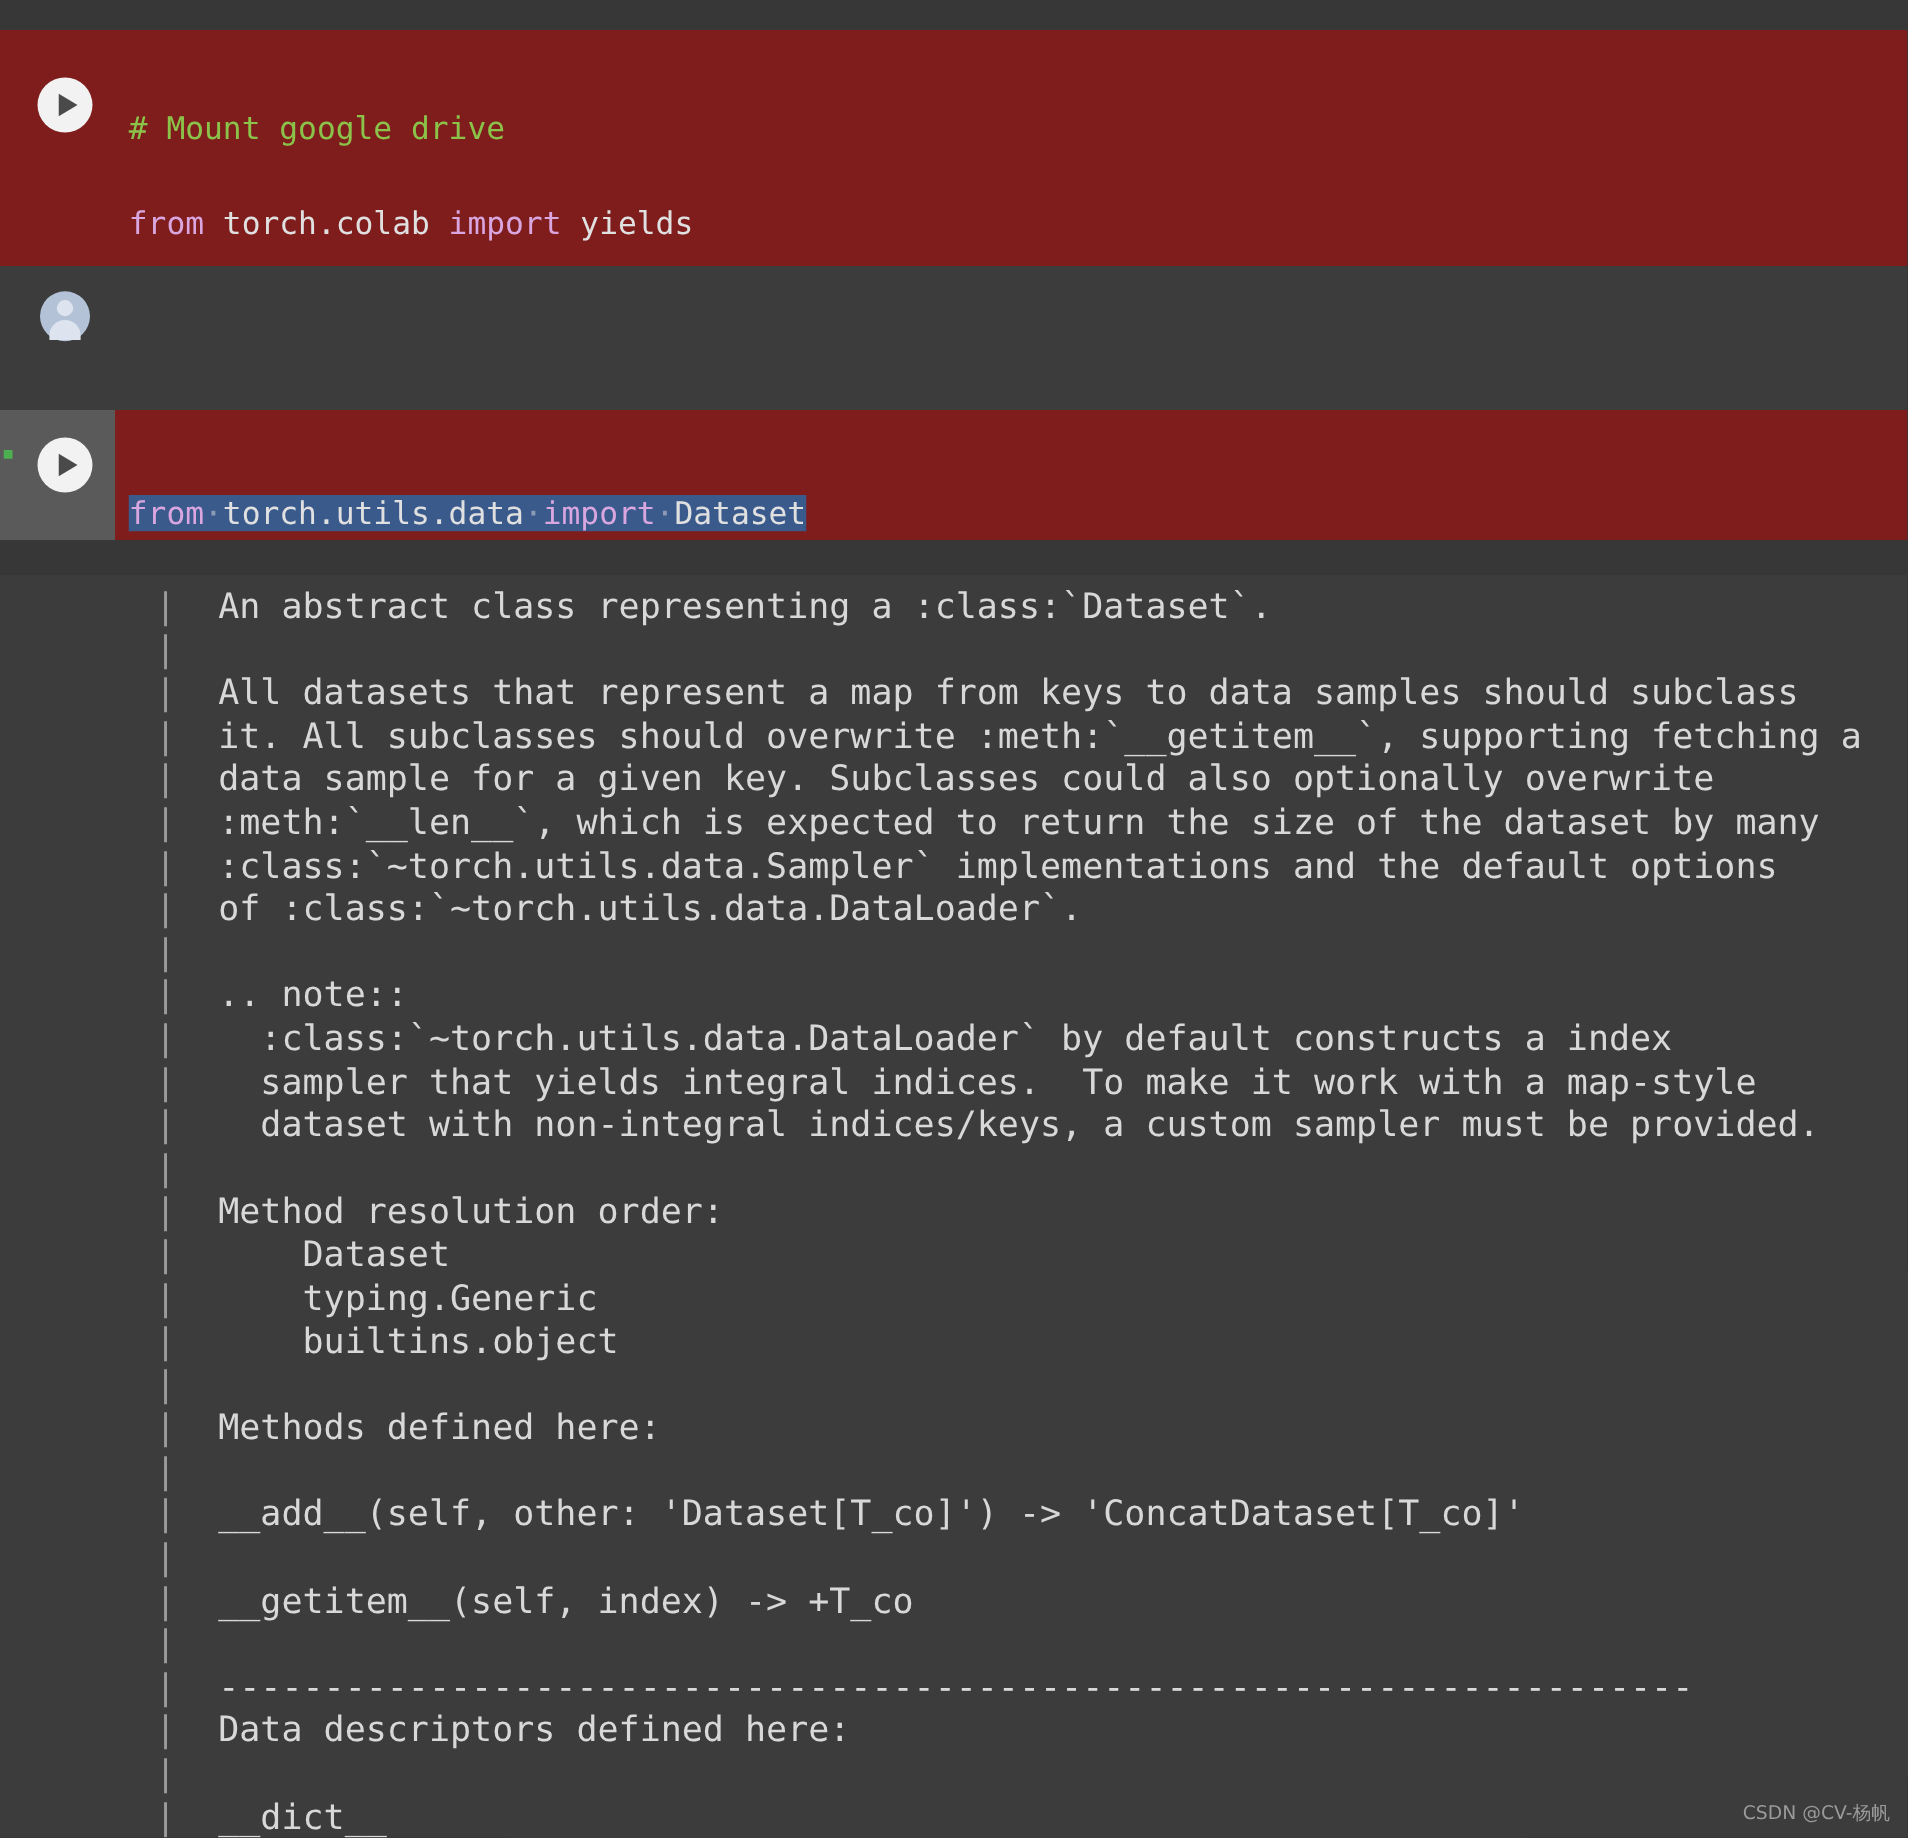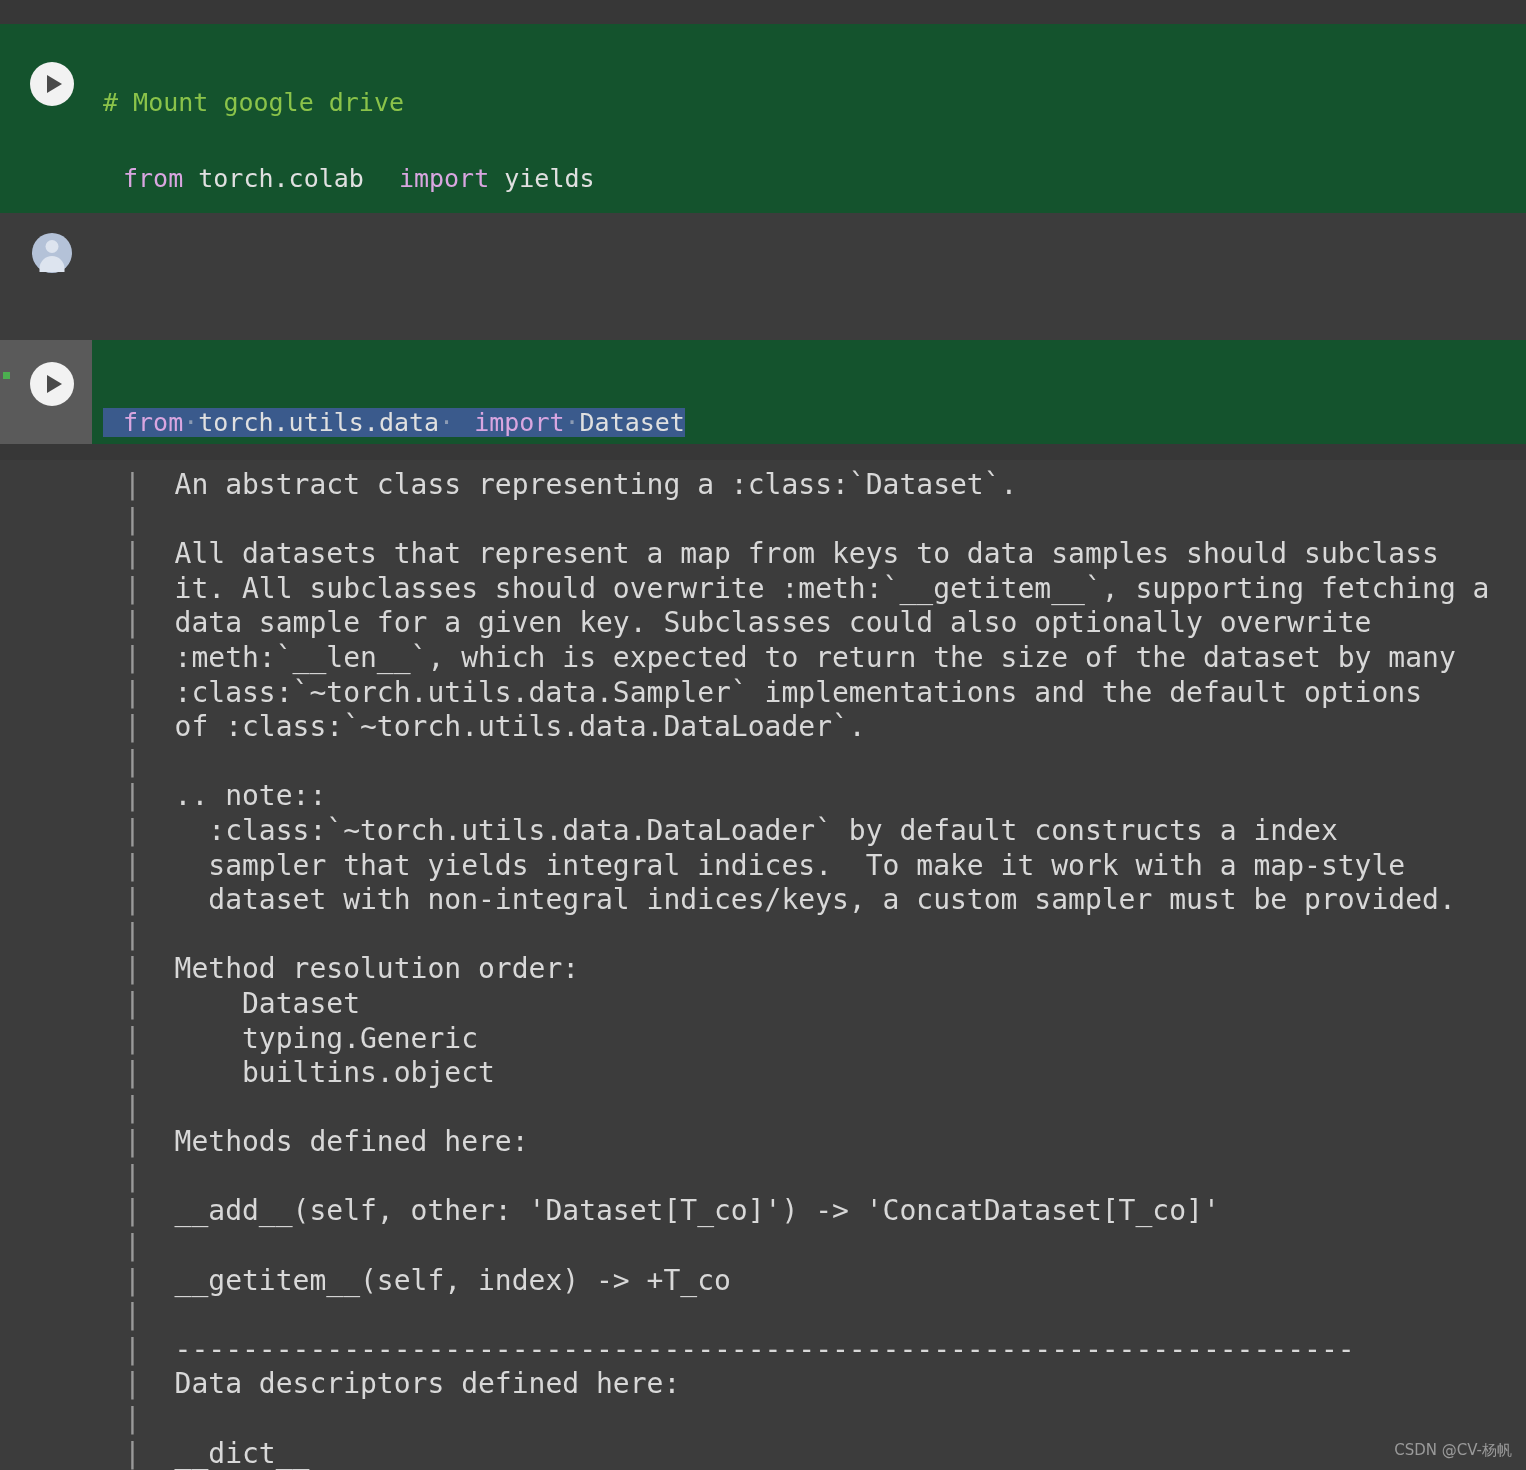--- a/index.html
+++ b/index.html
@@ -23,21 +23,21 @@
 
   
   .band {
     position: absolute;
     left: 0;
     width: 1526px;
     box-sizing: border-box;
   }
 
   .code-band {
-    background: #14532d;
+    background: #7f1d1d;
   }
   .output-band {
     background: #3c3c3c;
   }
 
   
   .gutter {
     position: absolute;
     left: 0;
     top: 0;
@@ -109,21 +109,21 @@
     position: absolute;
     font-family: "DejaVu Sans Mono", "Liberation Mono", monospace;
     font-size: 25px;
     line-height: 38px;
     white-space: pre;
     color: #e0e0e0;
     letter-spacing: 0px;
   }
 
   .tok-comment { color: #8bc34a; }
-  .tok-kw      { color: #d9a6e0; margin-left: 20px; }
+  .tok-kw      { color: #d9a6e0; }
   .tok-str     { color: #d9a08a; text-decoration: underline; text-underline-offset: 4px; }
   .tok-quote   { color: #d9a08a; }
   .tok-const   { color: #5b9bd5; }
   .tok-fn      { color: #e6e0a0; }
   .tok-plain   { color: #e0e0e0; }
   .tok-dot     { color: #8b9bb4; }
 
   .sel {
     background: #3a5a8c;
   }
@@ -186,21 +186,21 @@
 
   <div class="band output-band" style="top:213px; height:127px;">
 
     <div class="avatar" style="left:32px; top:20px;">
       <span class="head"></span>
       <span class="body"></span>
     </div>
 
   </div>
 
-  <div class="band code-band" style="top:340px; height:104px;">
+  <div class="band code-band" style="top:328px; height:104px;">
 
     <div class="gutter raised">
       <div class="run-btn" style="left:30px; top:22px;">
         <span class="tri"></span>
       </div>
     </div>
 
     <div class="exec-marker" style="top:32px;"></div>
 
     <div class="code" style="left:103px; top:26px;">

